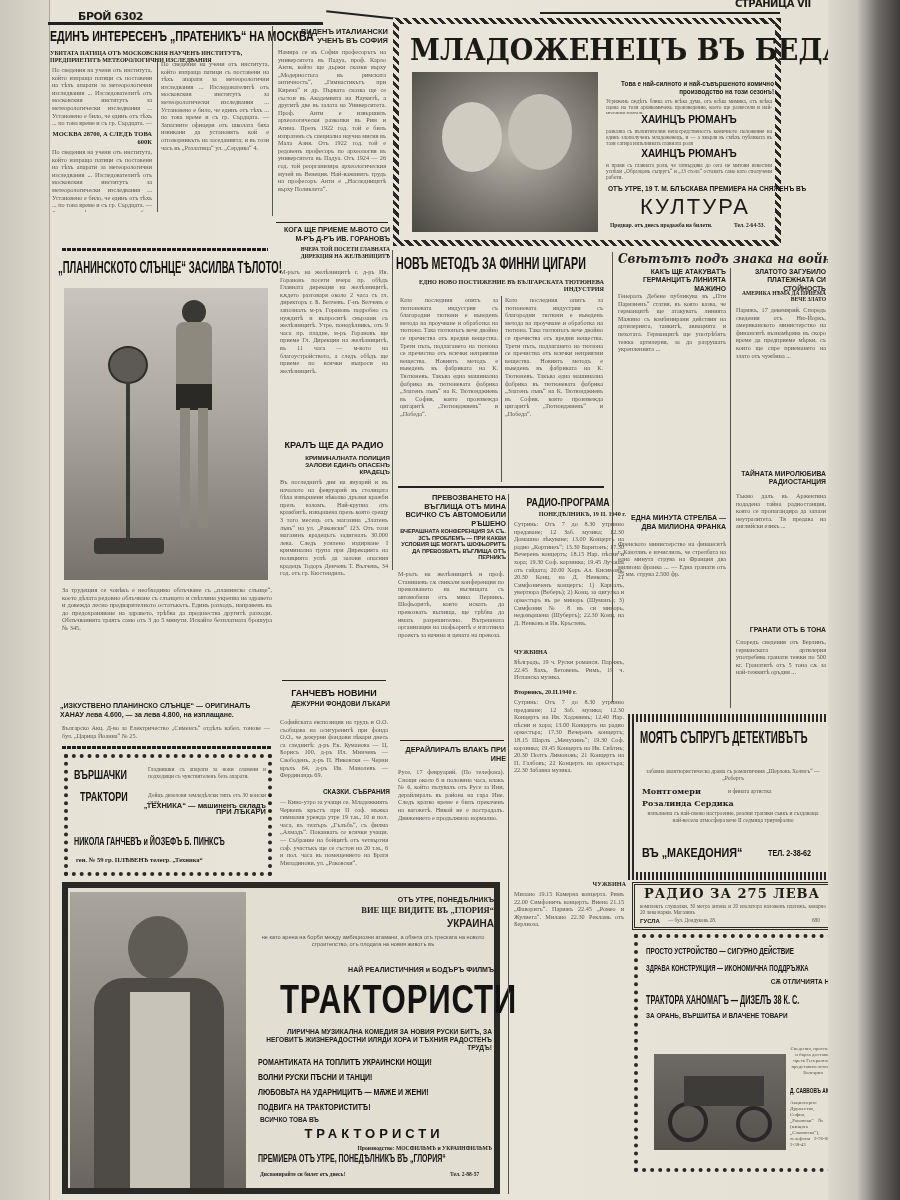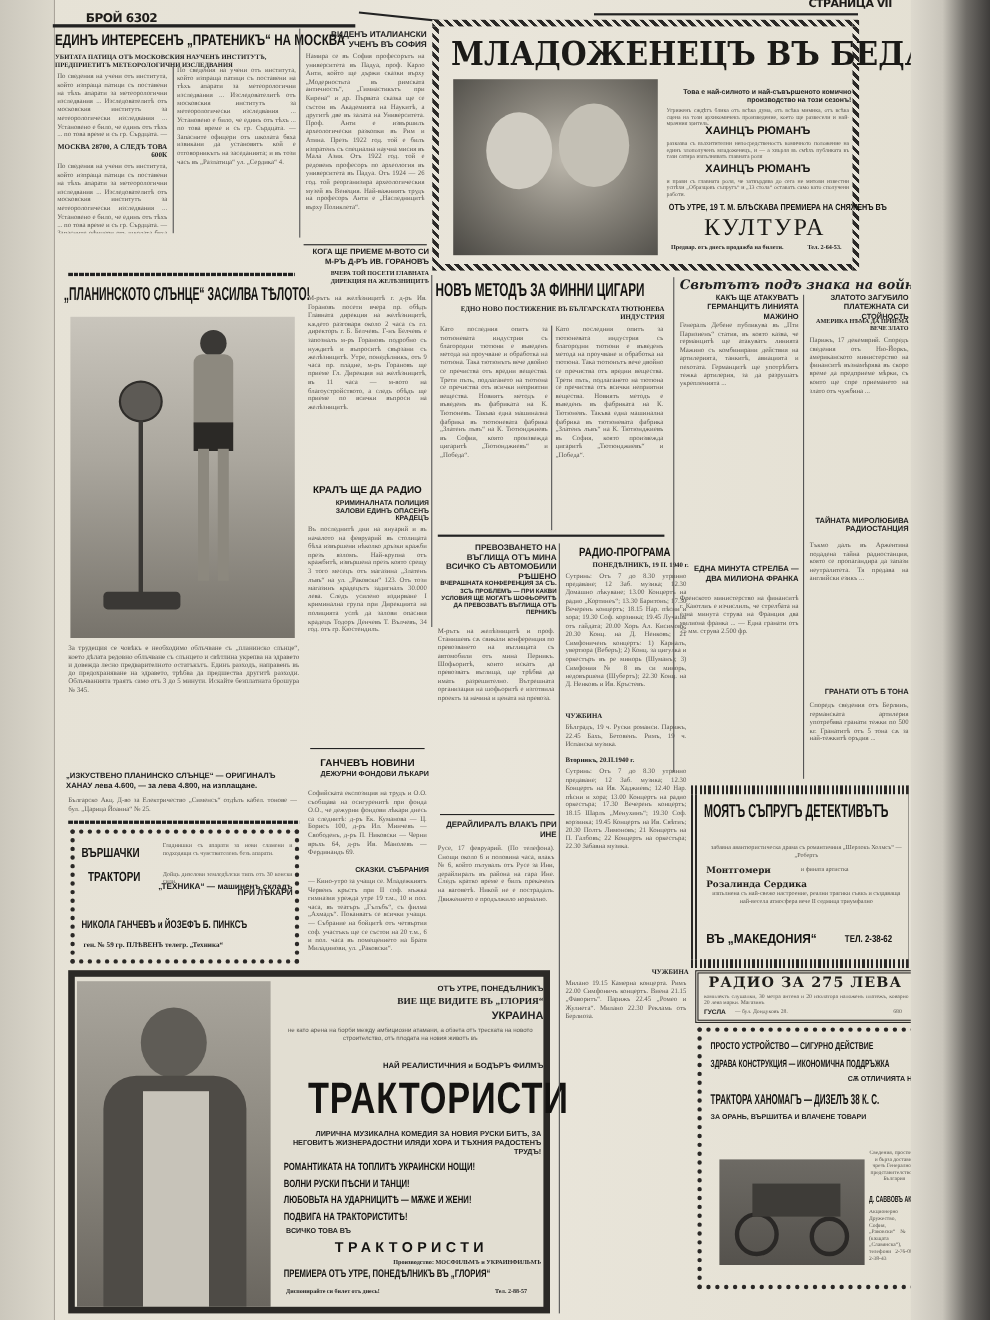--- a/index.html
+++ b/index.html
@@ -11,21 +11,21 @@
     background: linear-gradient(90deg, #d9d5c9 0px, #e6e2d6 40px, #e9e5da 50%, #e4e0d3 95%, #cfcbc0 100%);
   }
   .fold-left { position:absolute; left:0; top:0; width:50px; height:1200px;
     background: linear-gradient(90deg,#cbc7bc,#dcd8cc); border-right:1px solid #aaa49a; }
   .right-edge { position:absolute; right:0; top:0; width:72px; height:1200px;
     background: linear-gradient(90deg,#ddd9ce 0%,#c9c5bb 40%,#6f6c67 70%,#3e3c3a 100%); }
 
   .abs { position:absolute; }
   .cond { font-family: "DejaVu Sans", sans-serif; font-weight: 700; letter-spacing: -0.5px; transform-origin: left top; }
   .serif { font-family: "DejaVu Serif", serif; }
-  .sans { font-family: Liberation Serif, serif; }
+  .sans { font-family: Liberation Sans, sans-serif; }
   .rule { position:absolute; background:#222; }
   .vrule { position:absolute; width:1px; background:#555; }
 
   .body-text {
     font-family: "Liberation Serif", serif; font-size: 6.2px; line-height: 7.6px; color:#3a3833;
     text-align: justify; overflow: hidden; opacity: 0.85;
   }
   .h-big { font-family: "Liberation Sans", sans-serif; font-weight: 700; color:#141311; white-space: nowrap; }
   .sub { font-family: "Liberation Serif", serif; font-weight:700; font-size:7px; line-height:8px; color:#222; text-align:right; }
 

